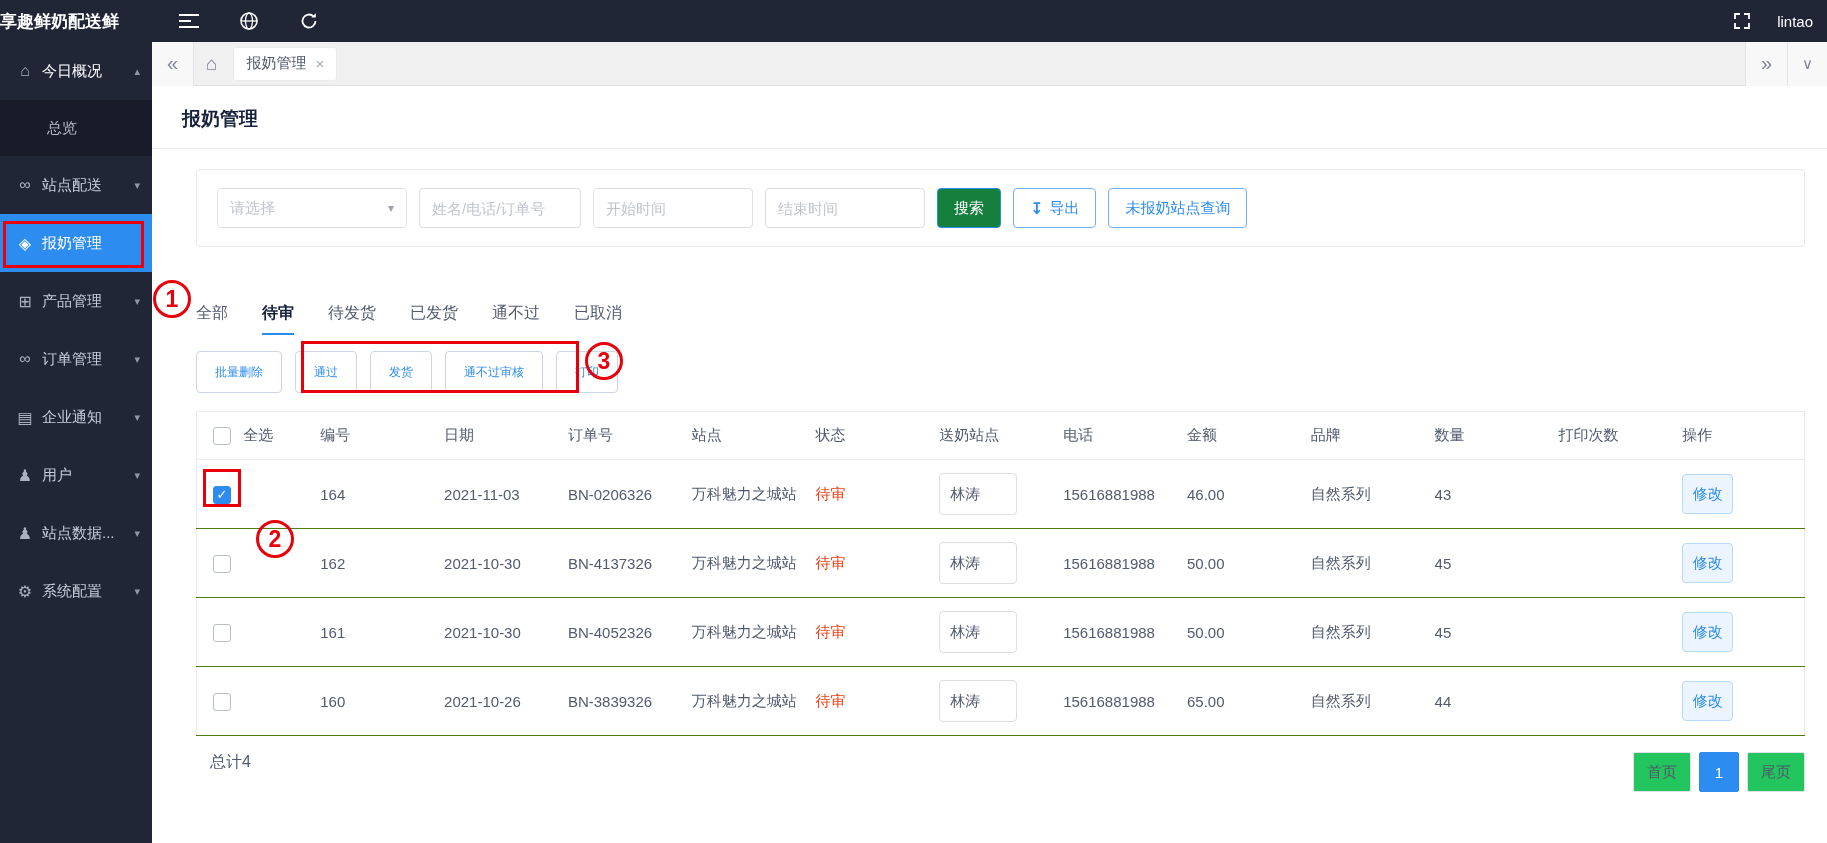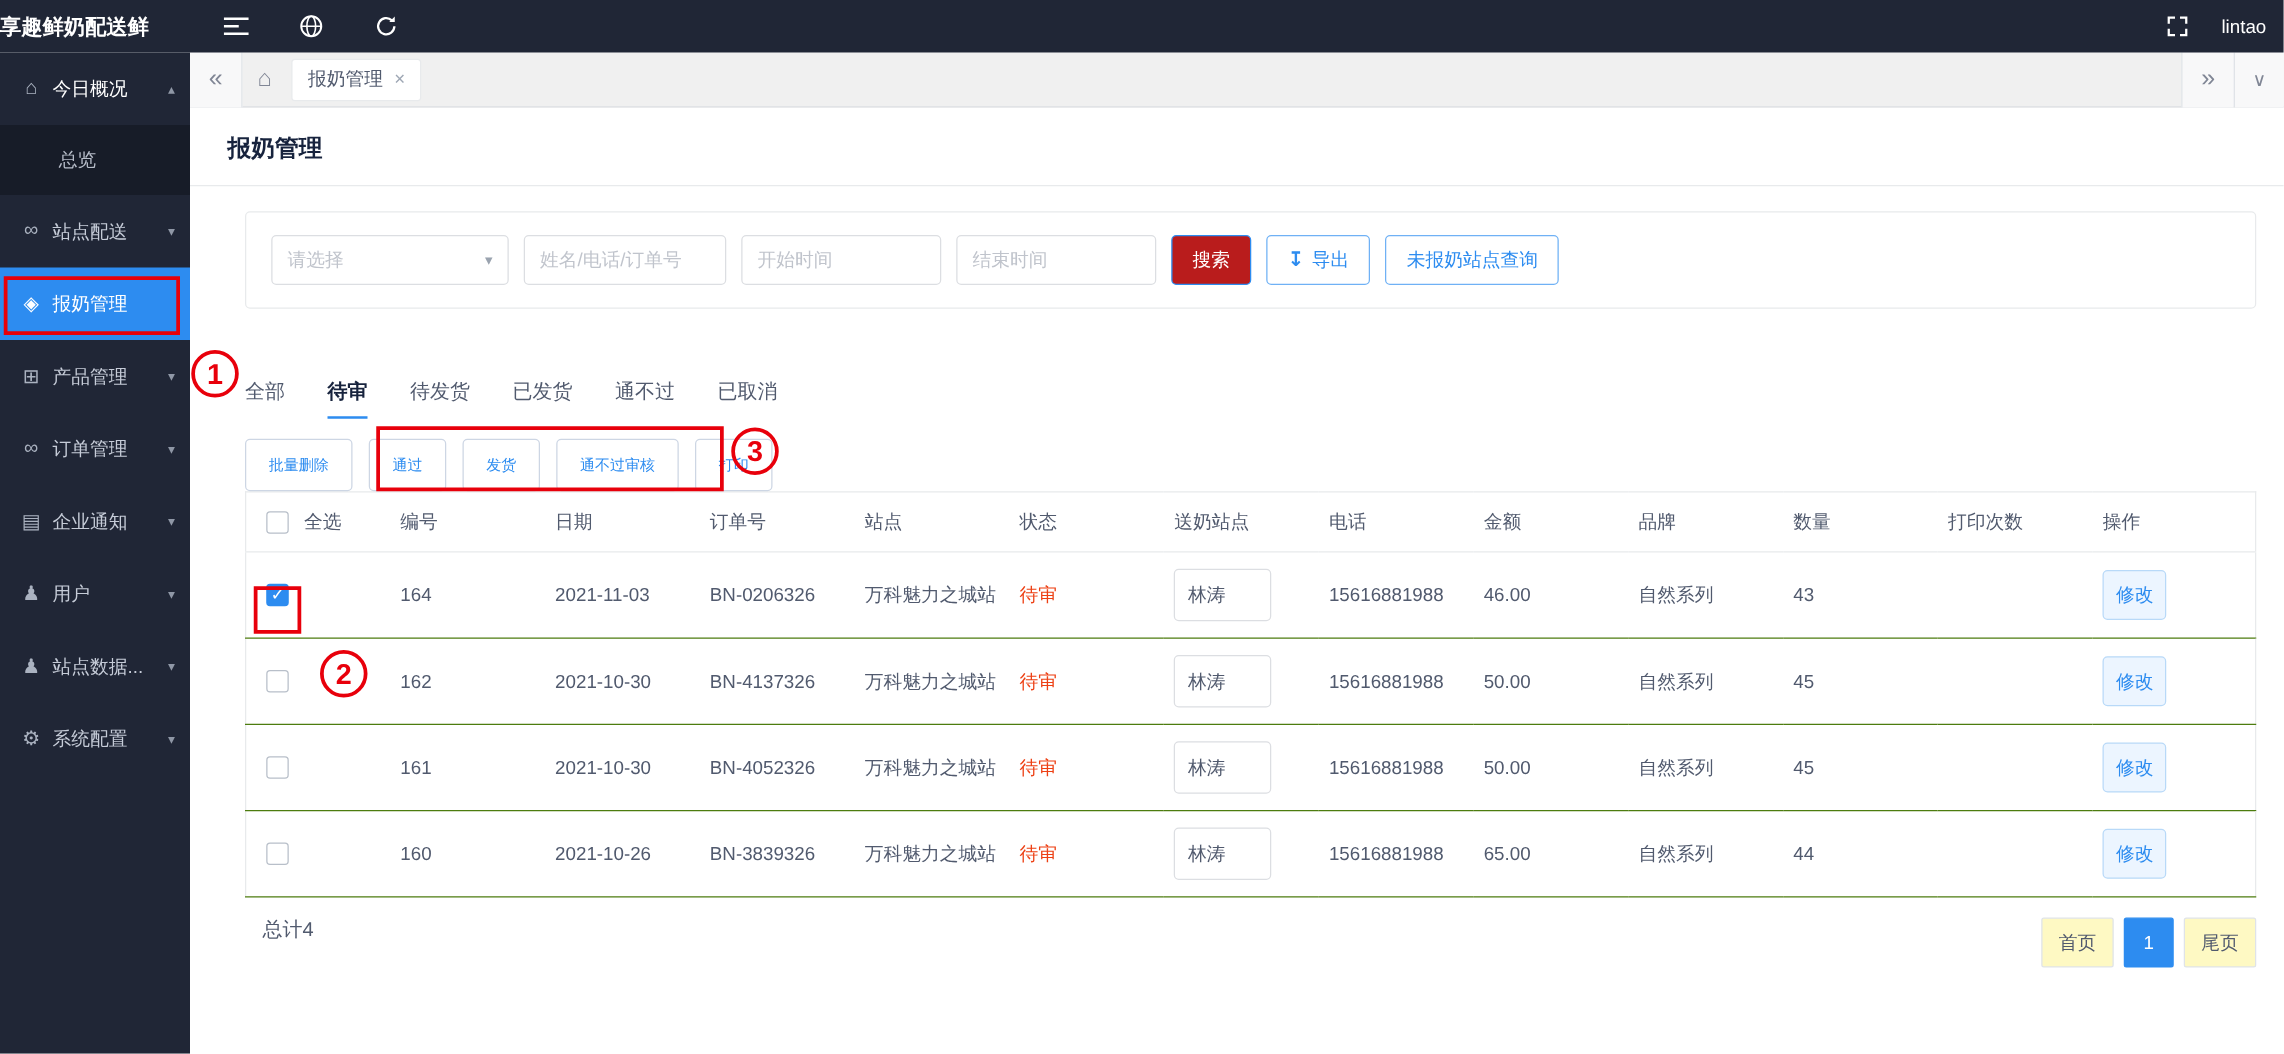--- a/index.html
+++ b/index.html
@@ -54,55 +54,55 @@
     display:flex; align-items:center; padding:0 12px; cursor:pointer; background:#fff; }
   .select-box .ph { color:#c0c4cc; font-size:15px; }
   .select-box .caret { margin-left:auto; color:#9aa3af; font-size:12px; }
   .f-input { height:40px; border:1px solid #dcdee2; border-radius:4px; padding:0 12px; font-size:15px; color:#515a6e;
     font-family:"Liberation Sans","DejaVu Sans",sans-serif; outline:none; }
   .f-input::placeholder { color:#c0c4cc; }
   .w-keyword { width:162px; } .w-time { width:160px; }
   .btn { height:40px; border-radius:4px; font-size:15px; cursor:pointer; display:inline-flex;
     align-items:center; justify-content:center; padding:0 16px;
     font-family:"Liberation Sans","DejaVu Sans",sans-serif; }
-  .btn-primary { background:#b91c1c; border:1px solid #2d8cf0; color:#fff; }
+  .btn-primary { background:#15803d; border:1px solid #2d8cf0; color:#fff; }
   .btn-outline-blue { background:#fff; border:1px solid #6fb1f5; color:#2d8cf0; gap:6px; }
   .btn-outline-blue .dl { font-weight:bold; font-size:16px; }
 
   .status-tabs { margin-top:56px; display:flex; gap:34px; font-size:16px; }
   .stab { color:#515a6e; padding-bottom:11px; cursor:pointer; }
   .stab.active { color:#17233d; font-weight:bold; padding-bottom:9px; border-bottom:2px solid #2d8cf0; }
 
   .action-row { margin-top:16px; display:flex; gap:13px; }
   .btn-action { height:42px; background:#fff; border:1px solid #cdd6e4; color:#2d8cf0; border-radius:4px;
     font-size:12px; padding:0 18px; cursor:pointer; display:inline-flex; align-items:center;
     font-family:"Liberation Sans","DejaVu Sans",sans-serif; }
 
-  table { width:100%; border:1px solid #e8eaec; border-collapse:collapse; table-layout:fixed; }
+  table { margin-top:18px; width:100%; border:1px solid #e8eaec; border-collapse:collapse; table-layout:fixed; }
   th { height:48px; font-weight:400; text-align:left; padding-left:8px; color:#515a6e;
     font-size:15px; border-bottom:1px solid #e8eaec; }
   td { height:69px; padding-left:8px; font-size:15px; color:#515a6e; border-bottom:1px solid #4d7c0f; }
   th:first-child, td:first-child { padding-left:16px; }
   .status-pending { color:#ed4014; }
   .checkbox { display:inline-block; width:18px; height:18px; border:1px solid #b8bfc9; border-radius:3px;
     background:#fff; vertical-align:middle; position:relative; cursor:pointer; }
   .checkbox.checked { background:#2d8cf0; border-color:#2d8cf0; }
   .checkbox.checked::after { content:"✓"; position:absolute; inset:0; display:flex; align-items:center;
     justify-content:center; color:#fff; font-size:13px; font-weight:bold; }
   .selall-label { margin-left:8px; vertical-align:middle; }
   .delivery-box { display:inline-flex; align-items:center; width:78px; height:42px; border:1px solid #dcdee2;
     border-radius:4px; padding-left:10px; background:#fff; cursor:pointer; }
   .edit-btn { width:51px; height:40px; background:#ecf5ff; border:1px solid #b8d9f8; color:#2d8cf0;
     border-radius:4px; font-size:15px; cursor:pointer; font-family:"Liberation Sans","DejaVu Sans",sans-serif; }
 
   .table-footer { margin-top:16px; display:flex; }
   .total-text { margin-left:14px; font-size:16px; color:#515a6e; }
   .pagination { margin-left:auto; display:flex; gap:8px; }
   .page-btn { height:40px; min-width:54px; padding:0 13px; display:inline-flex; align-items:center;
-    justify-content:center; background:#fef9c3; border:1px solid #dfe3e8; color:#515a6e;
+    justify-content:center; background:#22c55e; border:1px solid #dfe3e8; color:#515a6e;
     font-size:15px; border-radius:2px; cursor:pointer; }
   .page-btn.current { min-width:40px; width:40px; padding:0; background:#2d8cf0; border-color:#2d8cf0; color:#fff; }
 
   
   .anno-box { position:absolute; border:3px solid #e8000b; z-index:60; }
   .anno-circle { position:absolute; width:38px; height:38px; border:3px solid #e8000b; border-radius:50%;
     color:#e8000b; font-size:23px; font-weight:600; display:flex; align-items:center; justify-content:center;
     z-index:60; background:transparent; }
   #anno-box-1 { left:3px; top:221px; width:141px; height:47px; }
   #anno-circle-1 { left:153px; top:280px; }

